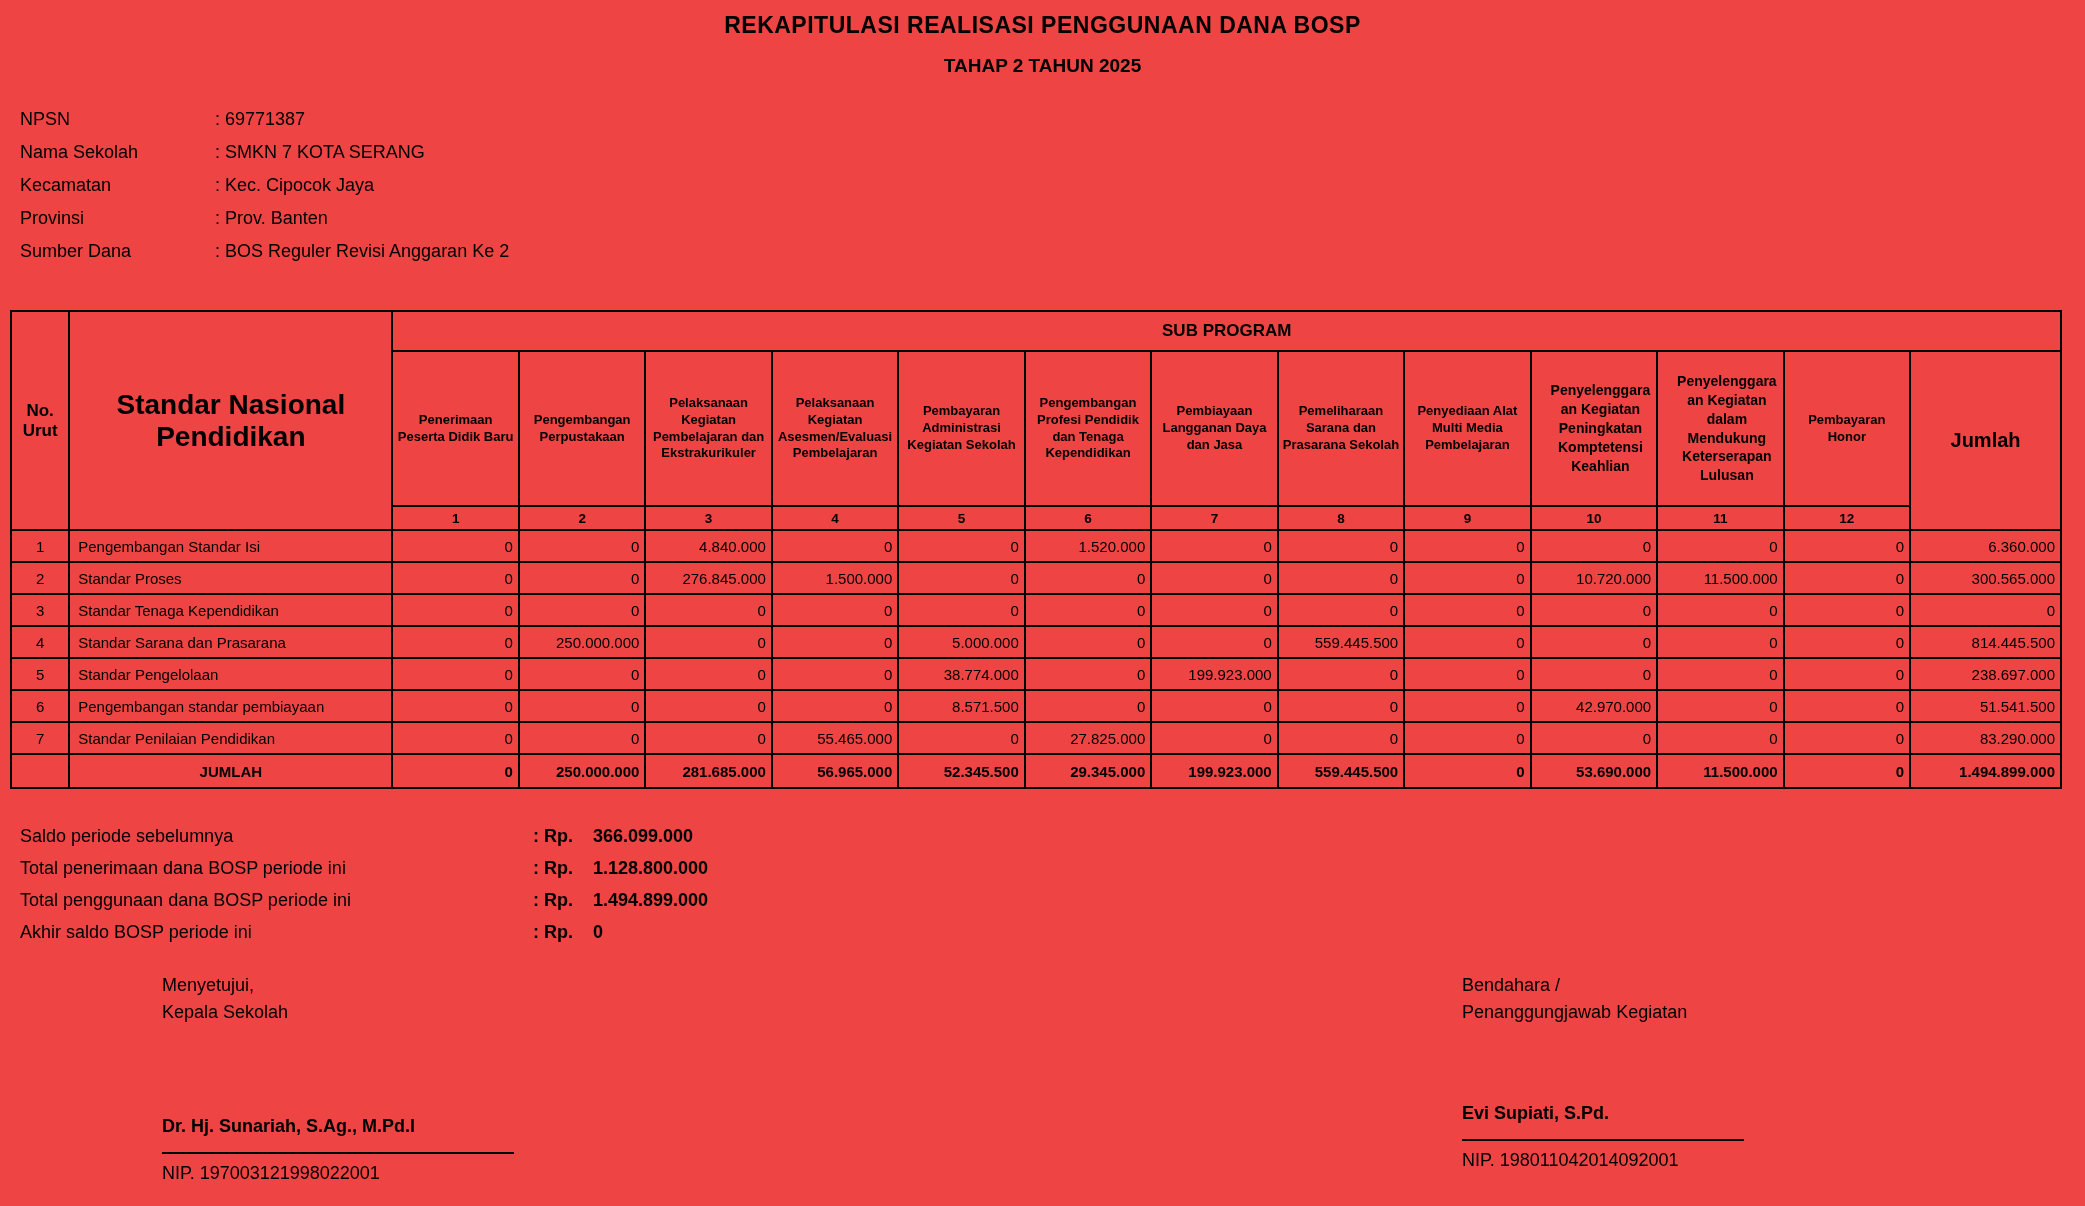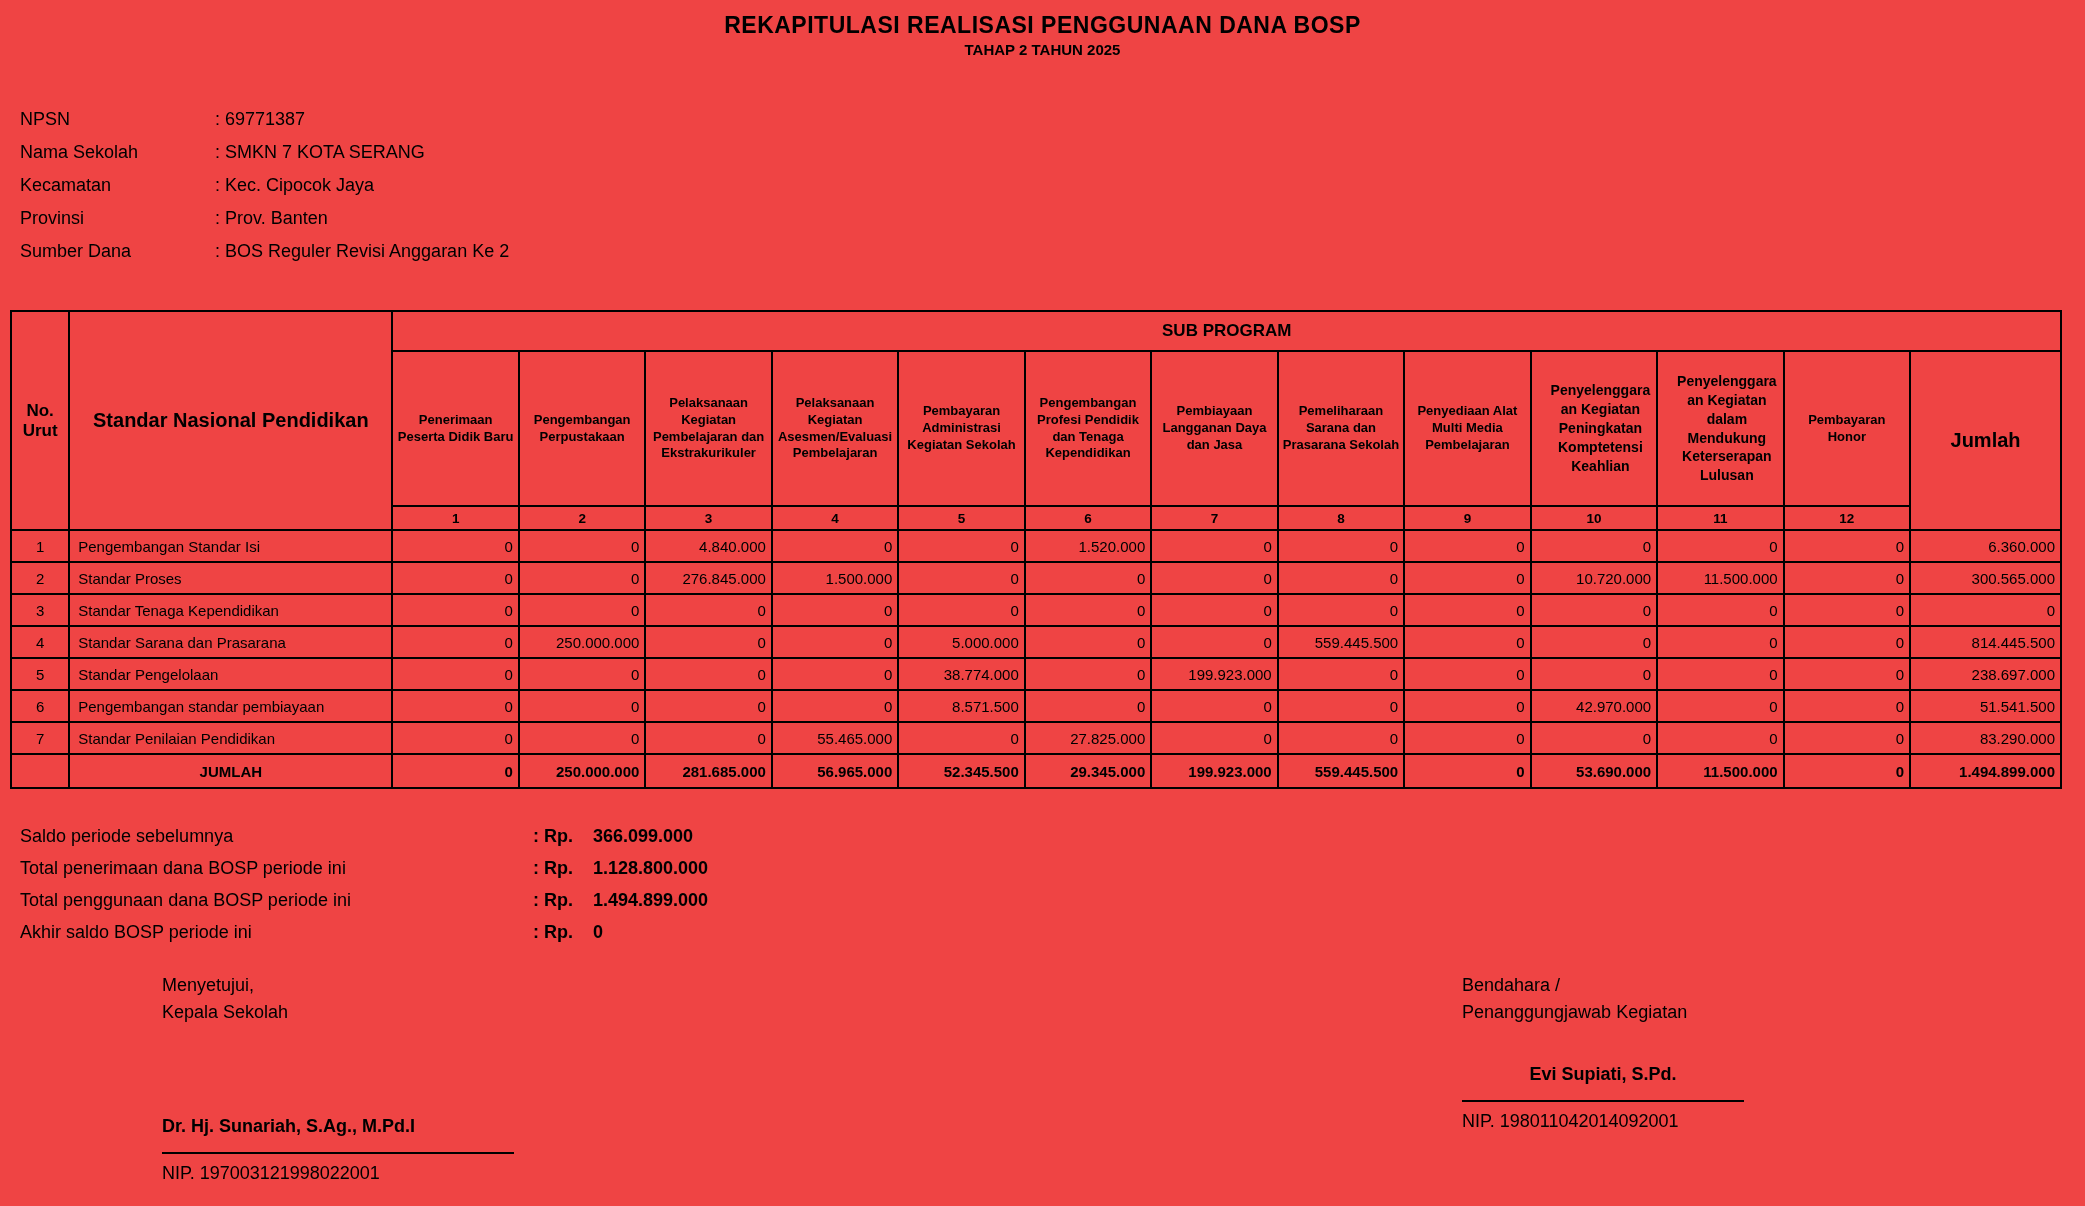--- a/index.html
+++ b/index.html
@@ -4,21 +4,21 @@
 <style>
   * { margin:0; padding:0; box-sizing:border-box; }
   html,body { background:#ffffff; }
   body { font-family:"Liberation Sans","DejaVu Sans",sans-serif; color:#000; }
   .page { position:relative; width:2085px; height:1206px; background:#ef4444; overflow:hidden; }
 
   
   .doc-title { position:absolute; top:12px; left:0; width:100%; text-align:center; }
   .doc-title .t1 { font-size:23px; font-weight:bold; letter-spacing:0.5px; }
   .doc-title .t2 { font-size:19px; font-weight:bold; margin-top:9px; }
-  .doc-title .t3 { font-size:15px; font-weight:bold; margin-top:2px; }
+  .doc-title .t3 { font-size:19px; font-weight:bold; margin-top:16px; }
 
   
   .info { position:absolute; left:20px; top:103px; font-size:18px; }
   .info-row { display:flex; height:33px; line-height:33px; }
   .info-label { width:195px; }
   .info-value::before { content:": "; }
 
   
   .table-wrap { position:absolute; left:10px; top:310px; }
   table { border-collapse:collapse; table-layout:fixed; width:2052px; }
@@ -27,21 +27,21 @@
   col.c-snp  { width:322px; }
   col.c-sub  { width:126px; }
   col.c-jml  { width:150px; }
   tr.r-subprog { height:40px; }
   tr.r-names   { height:155px; }
   tr.r-nums    { height:24px; }
   tr.r-data    { height:32px; }
   tr.r-total   { height:34px; }
   .th-subprogram { font-size:17px; font-weight:bold; text-align:center; }
   .th-no  { font-size:17px; font-weight:bold; text-align:center; }
-  .th-snp { font-size:20px; font-weight:bold; text-align:center; }
+  .th-snp { font-size:28px; font-weight:bold; text-align:center; }
   .th-col { font-size:13px; font-weight:bold; text-align:center; vertical-align:middle;
             padding:2px 3px; line-height:1.3; word-wrap:break-word; }
   .th-col.small { font-size:14px; line-height:1.35;padding-left:16px; }
   .th-jumlah { font-size:20px; font-weight:bold; text-align:center; }
   .th-num { font-size:13.5px; font-weight:bold; text-align:center; }
   td.row-no   { font-size:15px; text-align:center; }
   td.row-name { font-size:15px; text-align:left; padding-left:8px; }
   td.num      { font-size:15px; text-align:right; padding-right:5px; }
   tr.r-total td { font-weight:bold; }
   td.total-label { font-size:15px; font-weight:bold; text-align:center; }
@@ -53,21 +53,21 @@
   .sum-currency { font-weight:bold; }
   .sum-currency::before { content:": "; }
   .sum-value { font-weight:bold; margin-left:20px; }
 
   
   .sig { position:absolute; top:972px; font-size:18px; }
   .sig-left  { left:162px; }
   .sig-right { left:1462px; }
   .sig .role { line-height:27px; }
   .sig .name { font-weight:bold; margin-top:90px; }
-  .sig-right .name { margin-top:38px;text-align:center; }
+  .sig-right .name { margin-top:77px; }
   .sig .sig-line { border-top:2px solid #000; margin-top:15px; }
   .sig-left  .sig-line { width:352px; }
   .sig-right .sig-line { width:282px; }
   .sig .nip { margin-top:9px; }
 </style>
 </head>
 <body>
 
 <div class="page">
 

